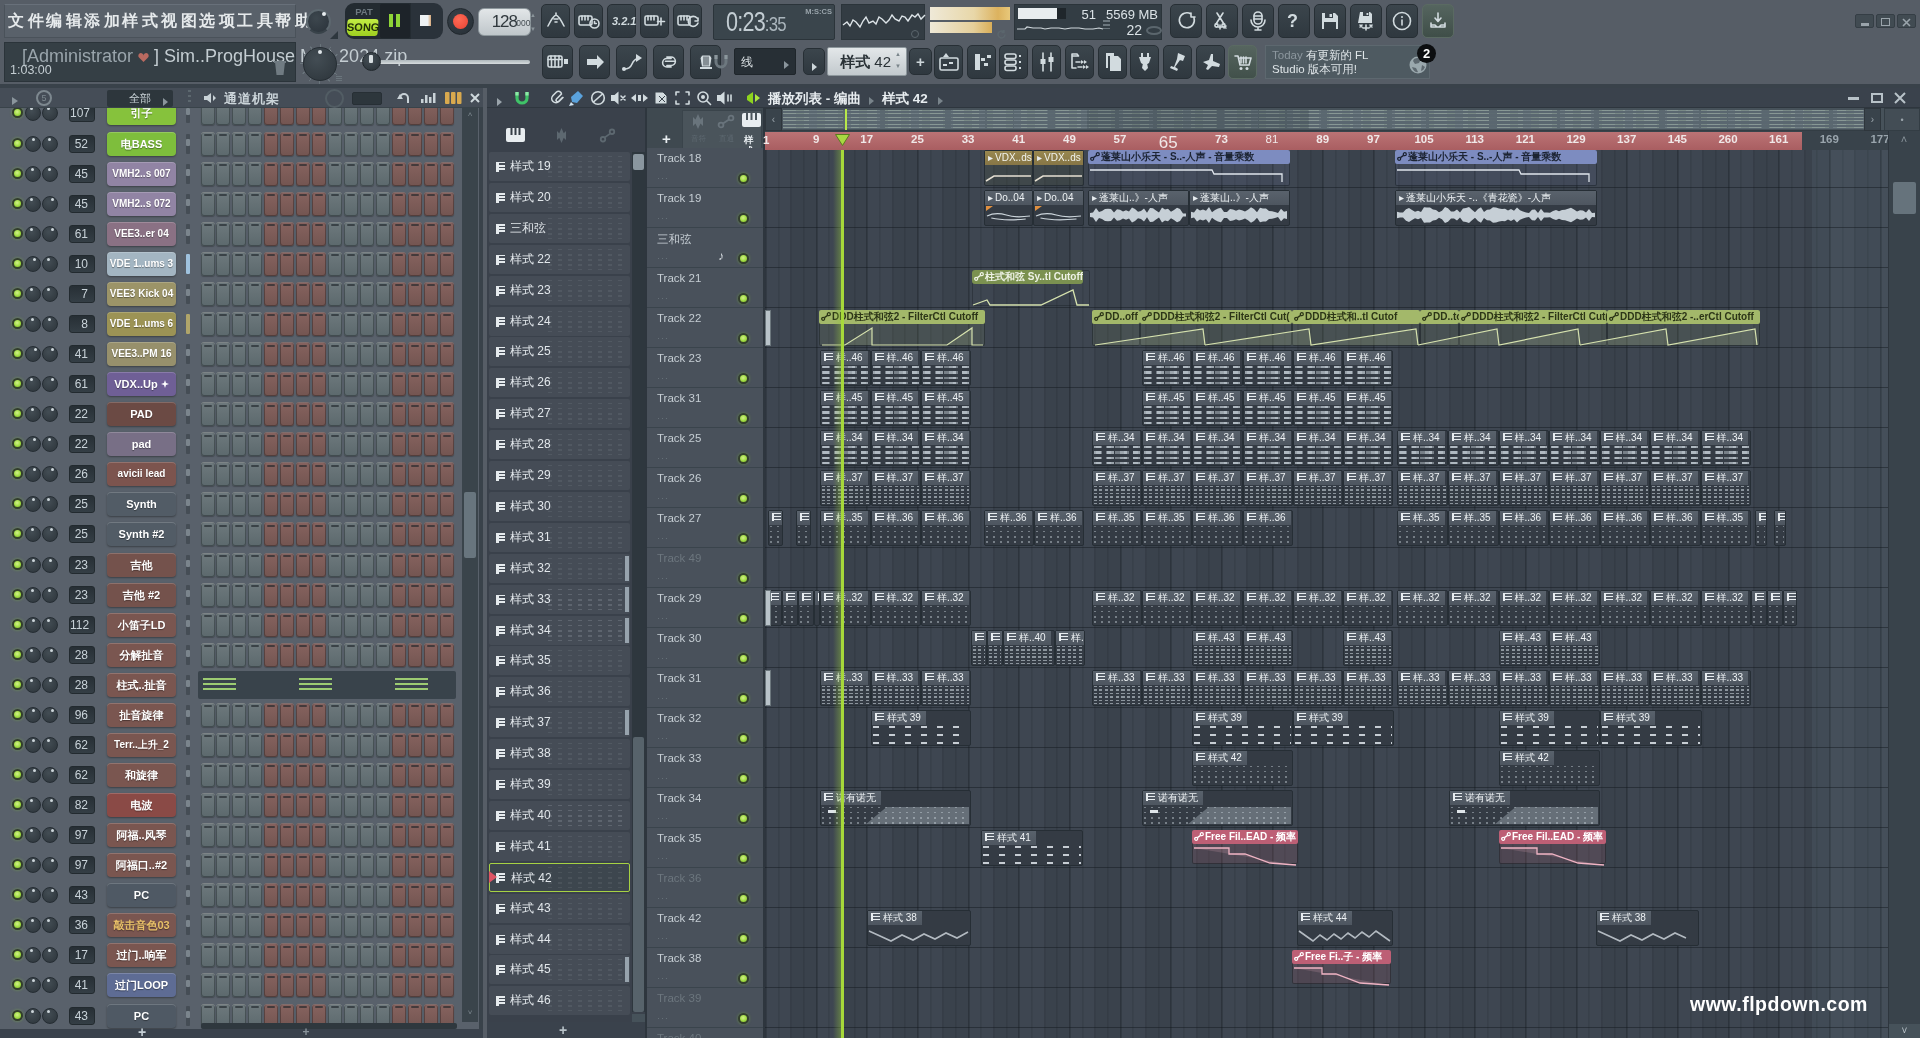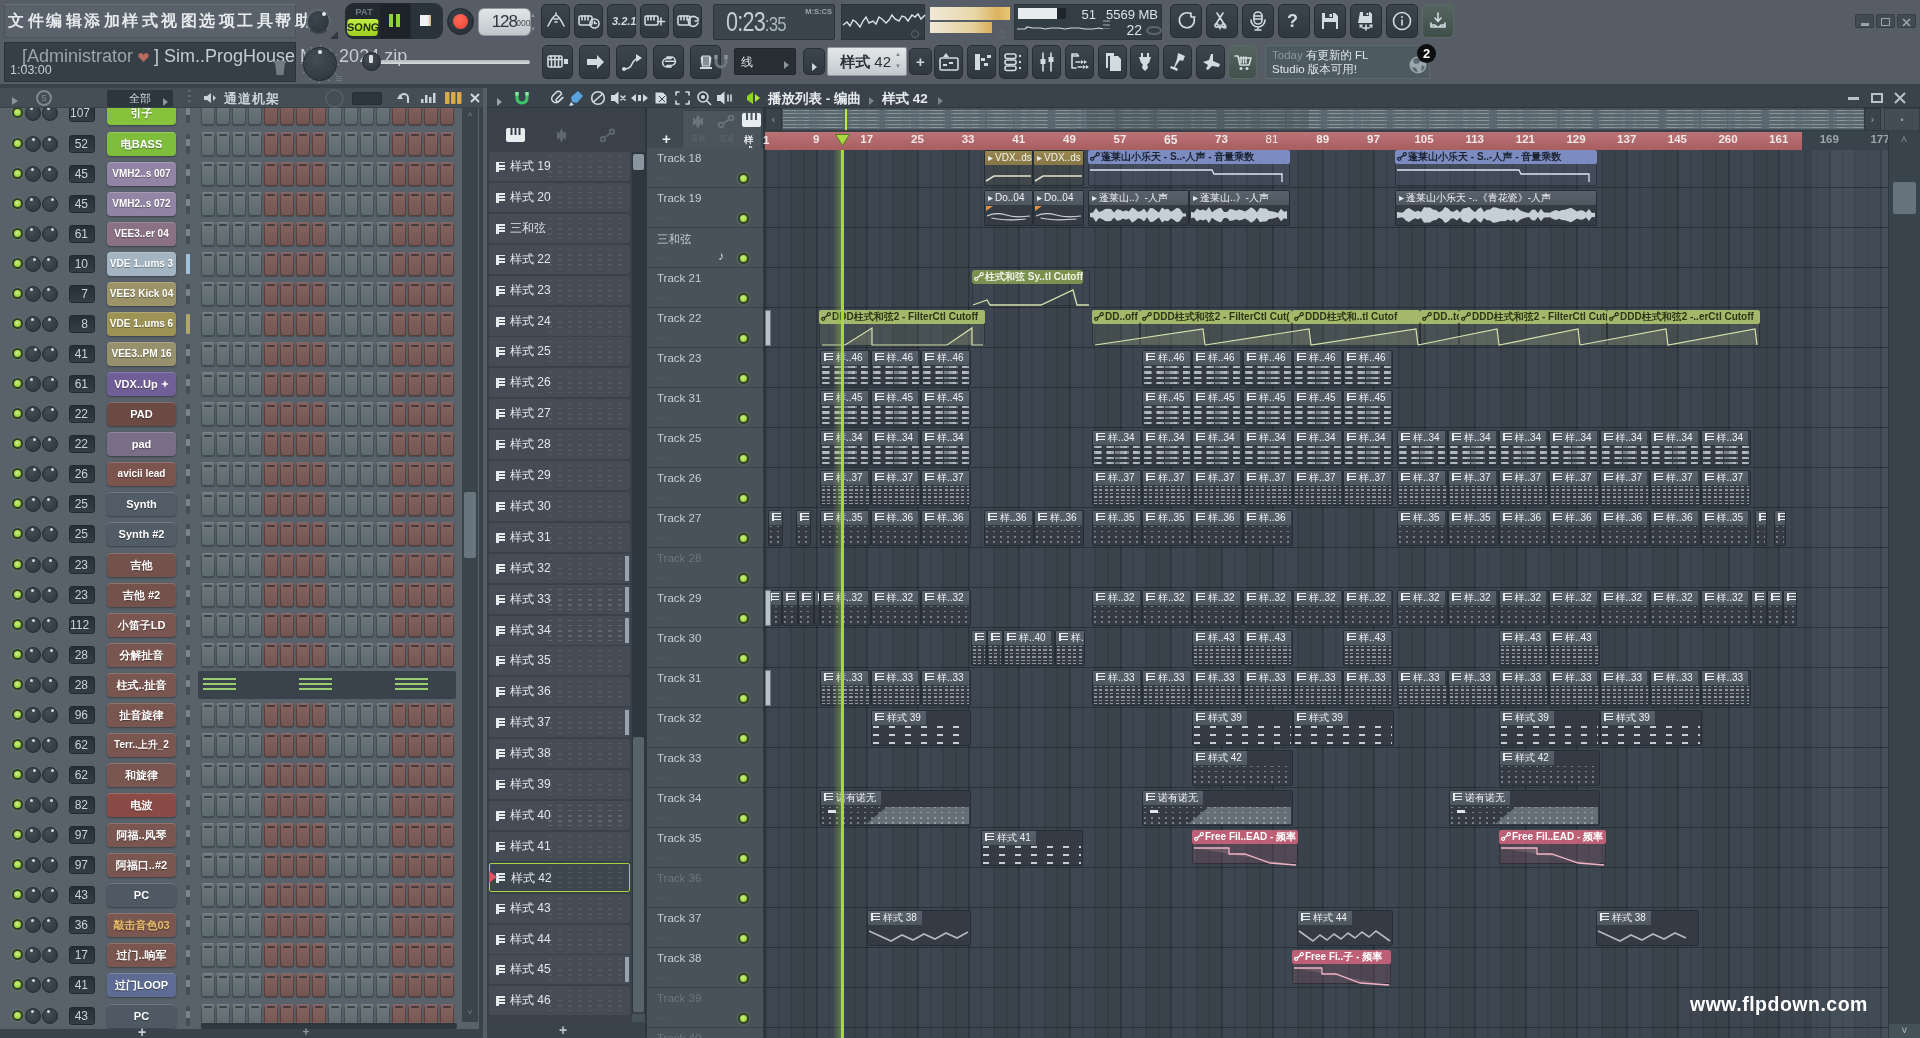--- a/index.html
+++ b/index.html
@@ -1394,21 +1394,21 @@
 <div class="led" style="left:738px;top:453px;width:11px;height:11px"></div>
 <div style="left:647px;top:468px;width:116px;height:40px;border-bottom:1px solid #3a444c;background:#49515b"></div>
 <div style="left:657px;top:472px;width:100px;height:14px;color:#c6ced4;font-size:11.5px;white-space:nowrap">Track 26</div>
 <div style="left:657px;top:494px;width:20px;height:8px;color:#6a747c;font-size:9px;letter-spacing:1px;line-height:8px">···</div>
 <div class="led" style="left:738px;top:493px;width:11px;height:11px"></div>
 <div style="left:647px;top:508px;width:116px;height:40px;border-bottom:1px solid #3a444c;background:#49515b"></div>
 <div style="left:657px;top:512px;width:100px;height:14px;color:#c6ced4;font-size:11.5px;white-space:nowrap">Track 27</div>
 <div style="left:657px;top:534px;width:20px;height:8px;color:#6a747c;font-size:9px;letter-spacing:1px;line-height:8px">···</div>
 <div class="led" style="left:738px;top:533px;width:11px;height:11px"></div>
 <div style="left:647px;top:548px;width:116px;height:40px;border-bottom:1px solid #3a444c;background:#49515b"></div>
-<div style="left:657px;top:552px;width:100px;height:14px;color:#6c767e;font-size:11.5px;white-space:nowrap">Track 28</div>
+<div style="left:657px;top:552px;width:100px;height:14px;color:#6c767e;font-size:11.5px;white-space:nowrap">Track 49</div>
 <div style="left:657px;top:574px;width:20px;height:8px;color:#6a747c;font-size:9px;letter-spacing:1px;line-height:8px">···</div>
 <div class="led" style="left:738px;top:573px;width:11px;height:11px"></div>
 <div style="left:647px;top:588px;width:116px;height:40px;border-bottom:1px solid #3a444c;background:#49515b"></div>
 <div style="left:657px;top:592px;width:100px;height:14px;color:#c6ced4;font-size:11.5px;white-space:nowrap">Track 29</div>
 <div style="left:657px;top:614px;width:20px;height:8px;color:#6a747c;font-size:9px;letter-spacing:1px;line-height:8px">···</div>
 <div class="led" style="left:738px;top:613px;width:11px;height:11px"></div>
 <div style="left:647px;top:628px;width:116px;height:40px;border-bottom:1px solid #3a444c;background:#49515b"></div>
 <div style="left:657px;top:632px;width:100px;height:14px;color:#c6ced4;font-size:11.5px;white-space:nowrap">Track 30</div>
 <div style="left:657px;top:654px;width:20px;height:8px;color:#6a747c;font-size:9px;letter-spacing:1px;line-height:8px">···</div>
 <div class="led" style="left:738px;top:653px;width:11px;height:11px"></div>
@@ -1430,21 +1430,21 @@
 <div class="led" style="left:738px;top:813px;width:11px;height:11px"></div>
 <div style="left:647px;top:828px;width:116px;height:40px;border-bottom:1px solid #3a444c;background:#49515b"></div>
 <div style="left:657px;top:832px;width:100px;height:14px;color:#c6ced4;font-size:11.5px;white-space:nowrap">Track 35</div>
 <div style="left:657px;top:854px;width:20px;height:8px;color:#6a747c;font-size:9px;letter-spacing:1px;line-height:8px">···</div>
 <div class="led" style="left:738px;top:853px;width:11px;height:11px"></div>
 <div style="left:647px;top:868px;width:116px;height:40px;border-bottom:1px solid #3a444c;background:#49515b"></div>
 <div style="left:657px;top:872px;width:100px;height:14px;color:#6c767e;font-size:11.5px;white-space:nowrap">Track 36</div>
 <div style="left:657px;top:894px;width:20px;height:8px;color:#6a747c;font-size:9px;letter-spacing:1px;line-height:8px">···</div>
 <div class="led" style="left:738px;top:893px;width:11px;height:11px"></div>
 <div style="left:647px;top:908px;width:116px;height:40px;border-bottom:1px solid #3a444c;background:#49515b"></div>
-<div style="left:657px;top:912px;width:100px;height:14px;color:#c6ced4;font-size:11.5px;white-space:nowrap">Track 37</div>
+<div style="left:657px;top:912px;width:100px;height:14px;color:#c6ced4;font-size:11.5px;white-space:nowrap">Track 42</div>
 <div style="left:657px;top:934px;width:20px;height:8px;color:#6a747c;font-size:9px;letter-spacing:1px;line-height:8px">···</div>
 <div class="led" style="left:738px;top:933px;width:11px;height:11px"></div>
 <div style="left:647px;top:948px;width:116px;height:40px;border-bottom:1px solid #3a444c;background:#49515b"></div>
 <div style="left:657px;top:952px;width:100px;height:14px;color:#c6ced4;font-size:11.5px;white-space:nowrap">Track 38</div>
 <div style="left:657px;top:974px;width:20px;height:8px;color:#6a747c;font-size:9px;letter-spacing:1px;line-height:8px">···</div>
 <div class="led" style="left:738px;top:973px;width:11px;height:11px"></div>
 <div style="left:647px;top:988px;width:116px;height:40px;border-bottom:1px solid #3a444c;background:#49515b"></div>
 <div style="left:657px;top:992px;width:100px;height:14px;color:#6c767e;font-size:11.5px;white-space:nowrap">Track 39</div>
 <div style="left:657px;top:1014px;width:20px;height:8px;color:#6a747c;font-size:9px;letter-spacing:1px;line-height:8px">···</div>
 <div class="led" style="left:738px;top:1013px;width:11px;height:11px"></div>
@@ -2084,21 +2084,21 @@
 <div style="left:765px;top:131px;width:1123px;height:19px;background:#39434b"></div>
 <div style="left:765px;top:132px;width:1037px;height:18px;background:linear-gradient(180deg,#bb7375,#a95e61)"></div>
 <div style="left:763px;top:134px;width:10px;height:15px;color:#f0e8e8;font-size:11.5px;font-weight:bold">1</div>
 <div style="left:804.1px;top:133px;width:24px;height:15px;color:#f0e8e8;font-size:11.5px;font-weight:bold;text-align:center">9</div>
 <div style="left:854.7px;top:133px;width:24px;height:15px;color:#f0e8e8;font-size:11.5px;font-weight:bold;text-align:center">17</div>
 <div style="left:905.4px;top:133px;width:24px;height:15px;color:#f0e8e8;font-size:11.5px;font-weight:bold;text-align:center">25</div>
 <div style="left:956.1px;top:133px;width:24px;height:15px;color:#f0e8e8;font-size:11.5px;font-weight:bold;text-align:center">33</div>
 <div style="left:1006.7px;top:133px;width:24px;height:15px;color:#f0e8e8;font-size:11.5px;font-weight:bold;text-align:center">41</div>
 <div style="left:1057.4px;top:133px;width:24px;height:15px;color:#f0e8e8;font-size:11.5px;font-weight:bold;text-align:center">49</div>
 <div style="left:1108px;top:133px;width:24px;height:15px;color:#f0e8e8;font-size:11.5px;font-weight:bold;text-align:center">57</div>
-<div style="left:1158.7px;top:133px;width:24px;height:15px;color:#f0e8e8;font-size:12px;font-weight:bold;text-align:center">65</div>
+<div style="left:1158.7px;top:133px;width:24px;height:15px;color:#f0e8e8;font-size:17px;font-weight:normal;text-align:left">65</div>
 <div style="left:1209.4px;top:133px;width:24px;height:15px;color:#f0e8e8;font-size:11.5px;font-weight:bold;text-align:center">73</div>
 <div style="left:1260px;top:133px;width:24px;height:15px;color:#f0e8e8;font-size:11.5px;font-weight:normal;text-align:center">81</div>
 <div style="left:1310.7px;top:133px;width:24px;height:15px;color:#f0e8e8;font-size:11.5px;font-weight:bold;text-align:center">89</div>
 <div style="left:1361.4px;top:133px;width:24px;height:15px;color:#f0e8e8;font-size:11.5px;font-weight:bold;text-align:center">97</div>
 <div style="left:1412px;top:133px;width:24px;height:15px;color:#f0e8e8;font-size:11.5px;font-weight:bold;text-align:center">105</div>
 <div style="left:1462.7px;top:133px;width:24px;height:15px;color:#f0e8e8;font-size:11.5px;font-weight:bold;text-align:center">113</div>
 <div style="left:1513.4px;top:133px;width:24px;height:15px;color:#f0e8e8;font-size:11.5px;font-weight:bold;text-align:center">121</div>
 <div style="left:1564px;top:133px;width:24px;height:15px;color:#f0e8e8;font-size:11.5px;font-weight:bold;text-align:center">129</div>
 <div style="left:1614.7px;top:133px;width:24px;height:15px;color:#f0e8e8;font-size:11.5px;font-weight:bold;text-align:center">137</div>
 <div style="left:1665.4px;top:133px;width:24px;height:15px;color:#f0e8e8;font-size:11.5px;font-weight:bold;text-align:center">145</div>

